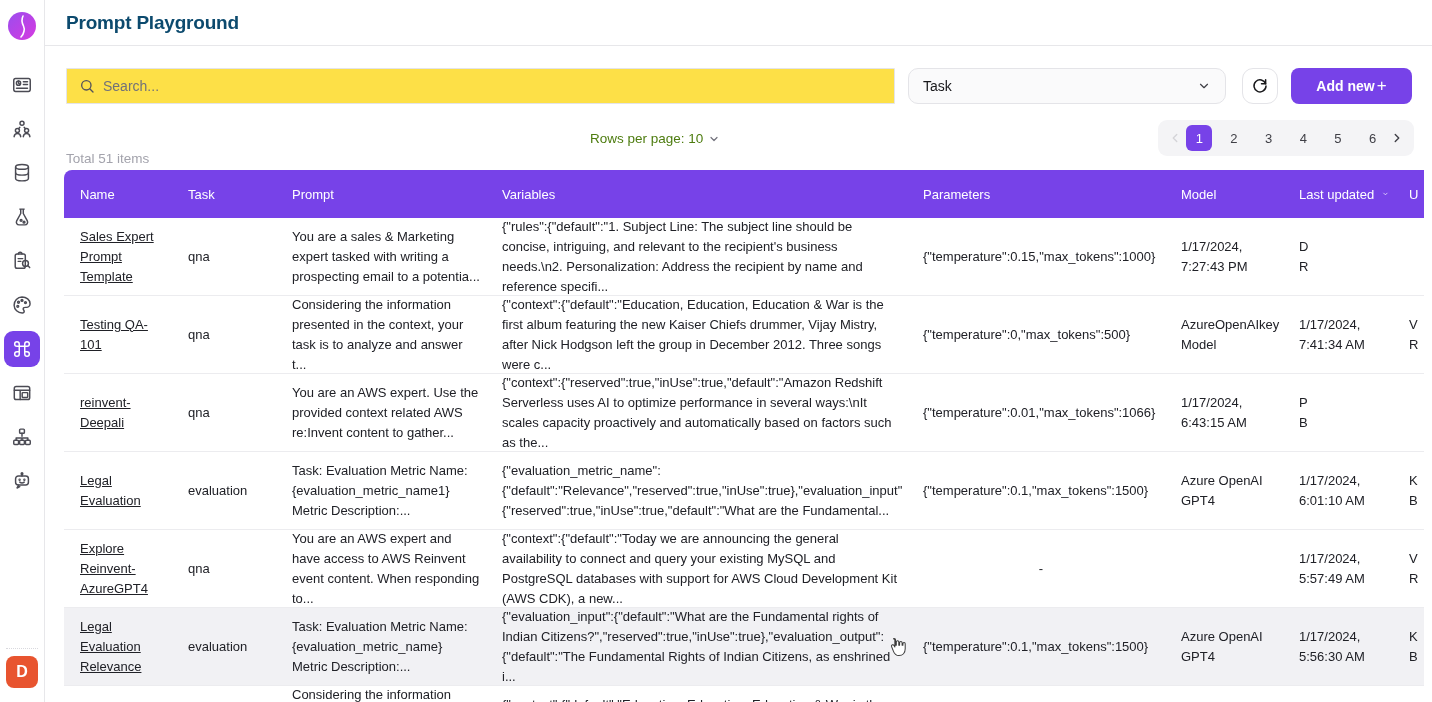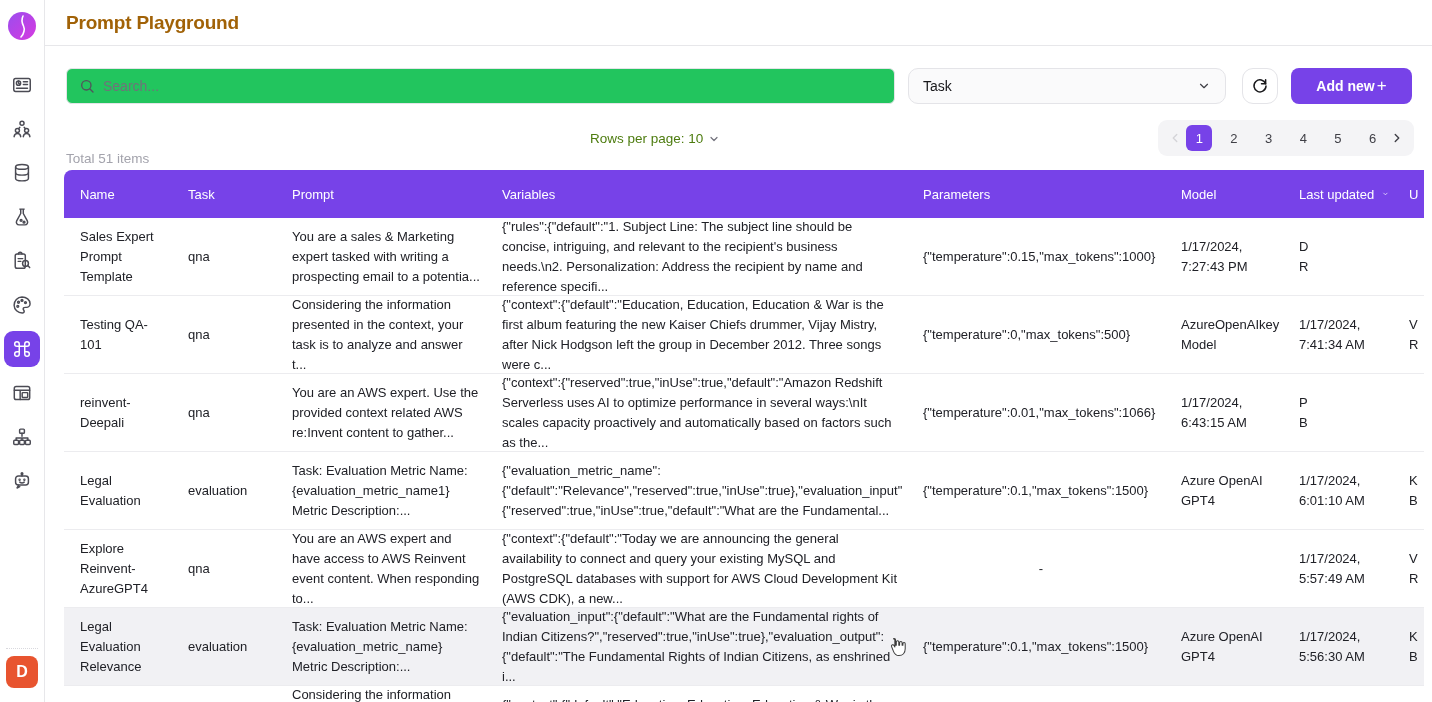--- a/index.html
+++ b/index.html
@@ -19,25 +19,25 @@
   .side-item.active { background:var(--accent); }
   .side-item.active svg { stroke:#fff; }
   .side-sep { position:absolute; left:6px; top:648px; width:32px; border-top:1px dotted #D9D9DE; }
   .avatar { position:absolute; left:6px; top:656px; width:32px; height:32px; border-radius:8px;
     background:var(--avatar); color:#fff; font-size:16px; font-weight:700;
     display:flex; align-items:center; justify-content:center; cursor:pointer; }
 
   
   .page-header { position:absolute; left:45px; top:0; right:0; height:46px; background:#fff;
     border-bottom:1px solid #E7E7EA; display:flex; align-items:center; padding-left:21px; }
-  .page-title { font-size:19px; font-weight:800; color:#a16207; letter-spacing:-0.2px; }
+  .page-title { font-size:19px; font-weight:800; color:#0c4a6e; letter-spacing:-0.2px; }
 
   
   .search { position:absolute; left:66px; top:68px; width:829px; height:36px;
-    background:#22c55e; border:1px solid #E4E4E8; border-radius:6px;
+    background:#fde047; border:1px solid #E4E4E8; border-radius:1px;
     display:flex; align-items:center; padding:0 12px; gap:8px; }
   .search input { border:none; outline:none; background:transparent; flex:1;
     font-size:14px; color:#3f3f46; font-family:inherit; }
   .search input::placeholder { color:#71717A; }
   .select { position:absolute; left:908px; top:68px; width:318px; height:36px;
     background:#FAFAFB; border:1px solid #E4E4E8; border-radius:10px;
     display:flex; align-items:center; justify-content:space-between;
     padding:0 14px; font-size:14px; color:#18181B; cursor:pointer; }
   .refresh { position:absolute; left:1242px; top:68px; width:36px; height:36px;
     background:#fff; border:1px solid #E4E4E8; border-radius:11px;
@@ -64,21 +64,21 @@
   .table-wrap { position:absolute; left:64px; top:170px; width:1360px; height:532px; overflow:hidden; }
   .grid { display:grid; grid-template-columns:112px 104px 210px 421px 258px 118px 110px 80px; width:1425px; }
   .thead { height:48px; background:var(--accent); border-radius:8px 8px 0 0; }
   .th { display:flex; align-items:center; gap:8px; padding:0 8px 0 12px;
     color:#fff; font-size:13px; font-weight:400; white-space:nowrap; overflow:hidden; }
   .th.col0 { padding-left:16px; }
   .tr { height:78px; background:#fff; border-bottom:1px solid #ECECEF; cursor:pointer; }
   .tr.hover { background:#F1F1F4; }
   .td { padding:0 10px 0 12px; font-size:13px; line-height:20px; color:#202127;
     display:grid; align-content:center; overflow:hidden; }
-  .td.col0 { padding-left:16px; }
+  .td.col0 { padding-left:16px;text-decoration:underline; }
   .td.col4 { white-space:nowrap; }
   .td.col7 { white-space:pre-line; }
   .td.dash { text-align:center; }
 
   .cursor { position:absolute; left:886px; top:636px; z-index:9; pointer-events:none; }
 </style>
 </head>
 <body>
 
 <aside class="sidebar">

